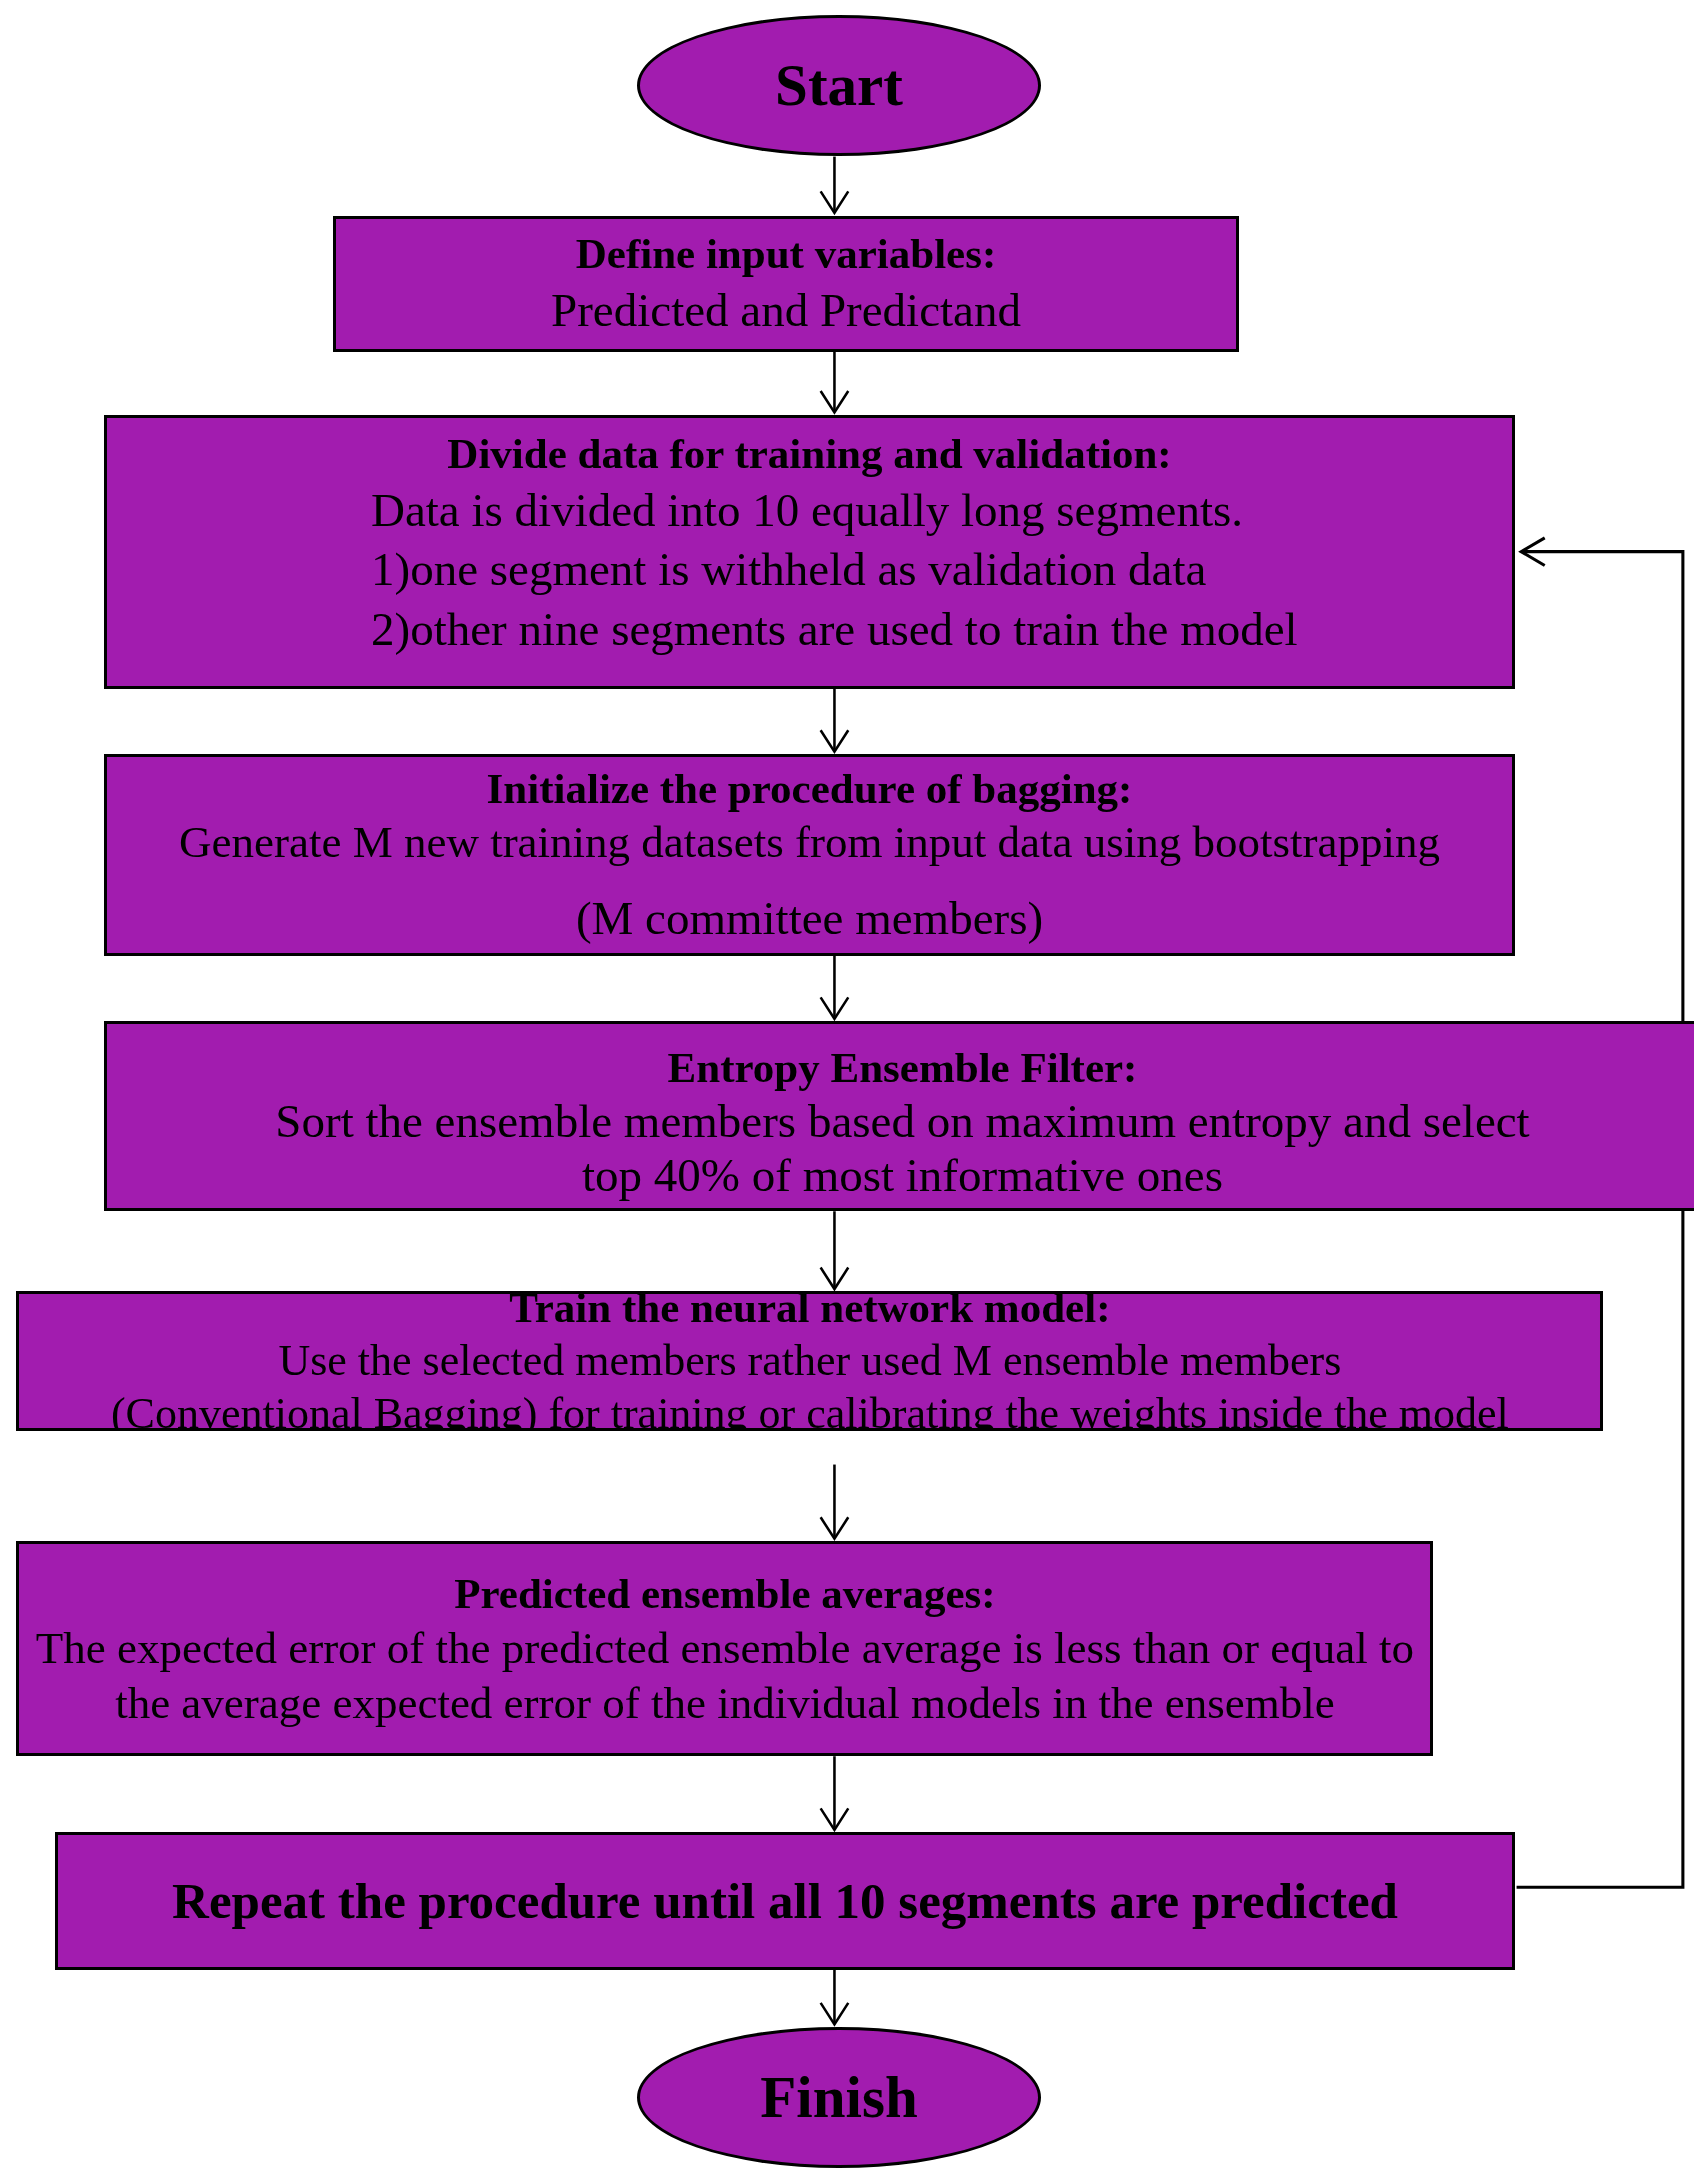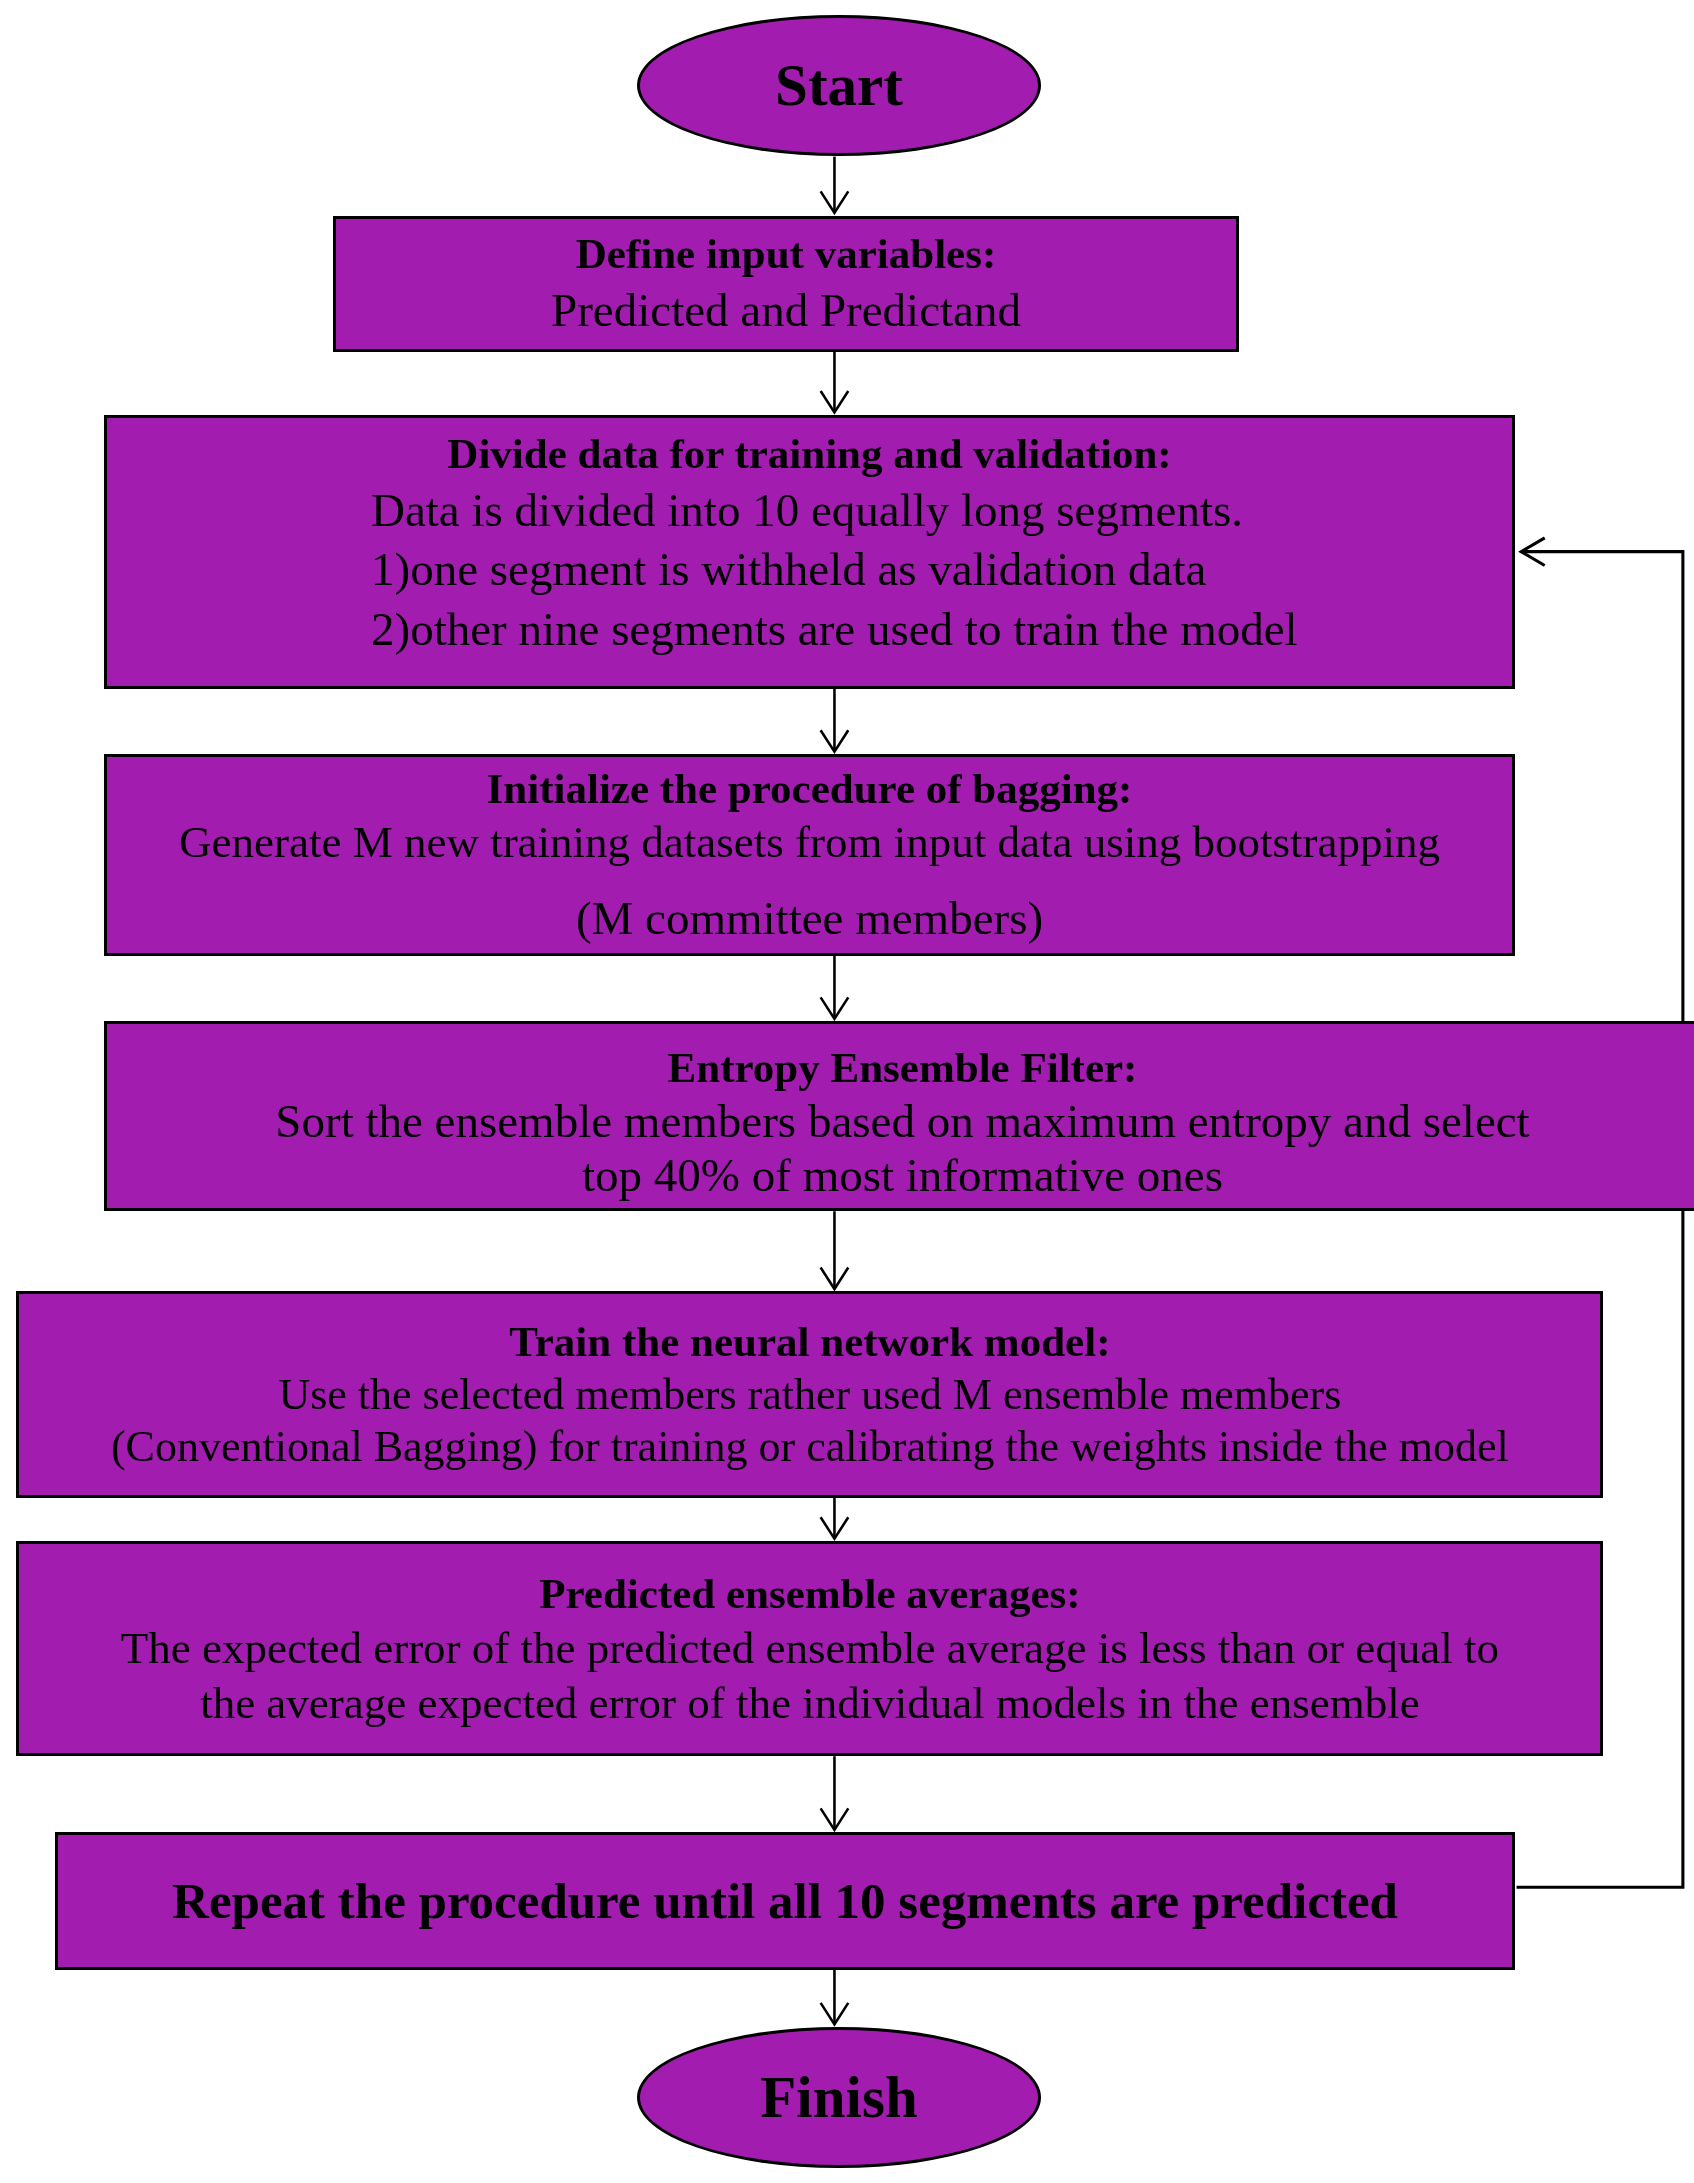--- a/index.html
+++ b/index.html
@@ -34,24 +34,24 @@
   #box-divide{left:104px;top:415px;width:1411px;height:274px;justify-content:flex-start;padding-top:9px;font-family:Liberation Serif, serif;}
   #box-divide .body-block{text-align:left;align-self:stretch;padding-left:264px;}
 
   #box-bagging{left:104px;top:754px;width:1411px;height:202px;}
   .gap{margin-top:19.4px;}
 
   #box-entropy{left:104px;top:1021px;width:1597px;height:190px;justify-content:flex-start;padding-top:18px;}
   #box-entropy .title{line-height:1.2;}
   #box-entropy .body-line{line-height:1.15;}
 
-  #box-train{left:16.4px;top:1291px;width:1587px;height:207px;}
+  #box-train{left:16.4px;top:1291px;width:1587px;height:140px;}
   #box-train .title{line-height:1.25;}
 
-  #box-predicted{left:16.4px;top:1541px;width:1587px;height:215px;justify-content:flex-start;padding-top:23px;}
+  #box-predicted{left:16.4px;top:1541px;width:1417px;height:215px;justify-content:flex-start;padding-top:23px;}
   #box-predicted .body-sm{line-height:1.22;}
 
   #box-repeat{left:55px;top:1832px;width:1460px;height:138px;}
   #box-repeat .title{font-size:51px;line-height:1;}
 
   .stroke{stroke:#000000;fill:none;stroke-width:5;}
   .stroke-thick{stroke:#000000;fill:none;stroke-width:6;}
 </style>
 </head>
 <body>

